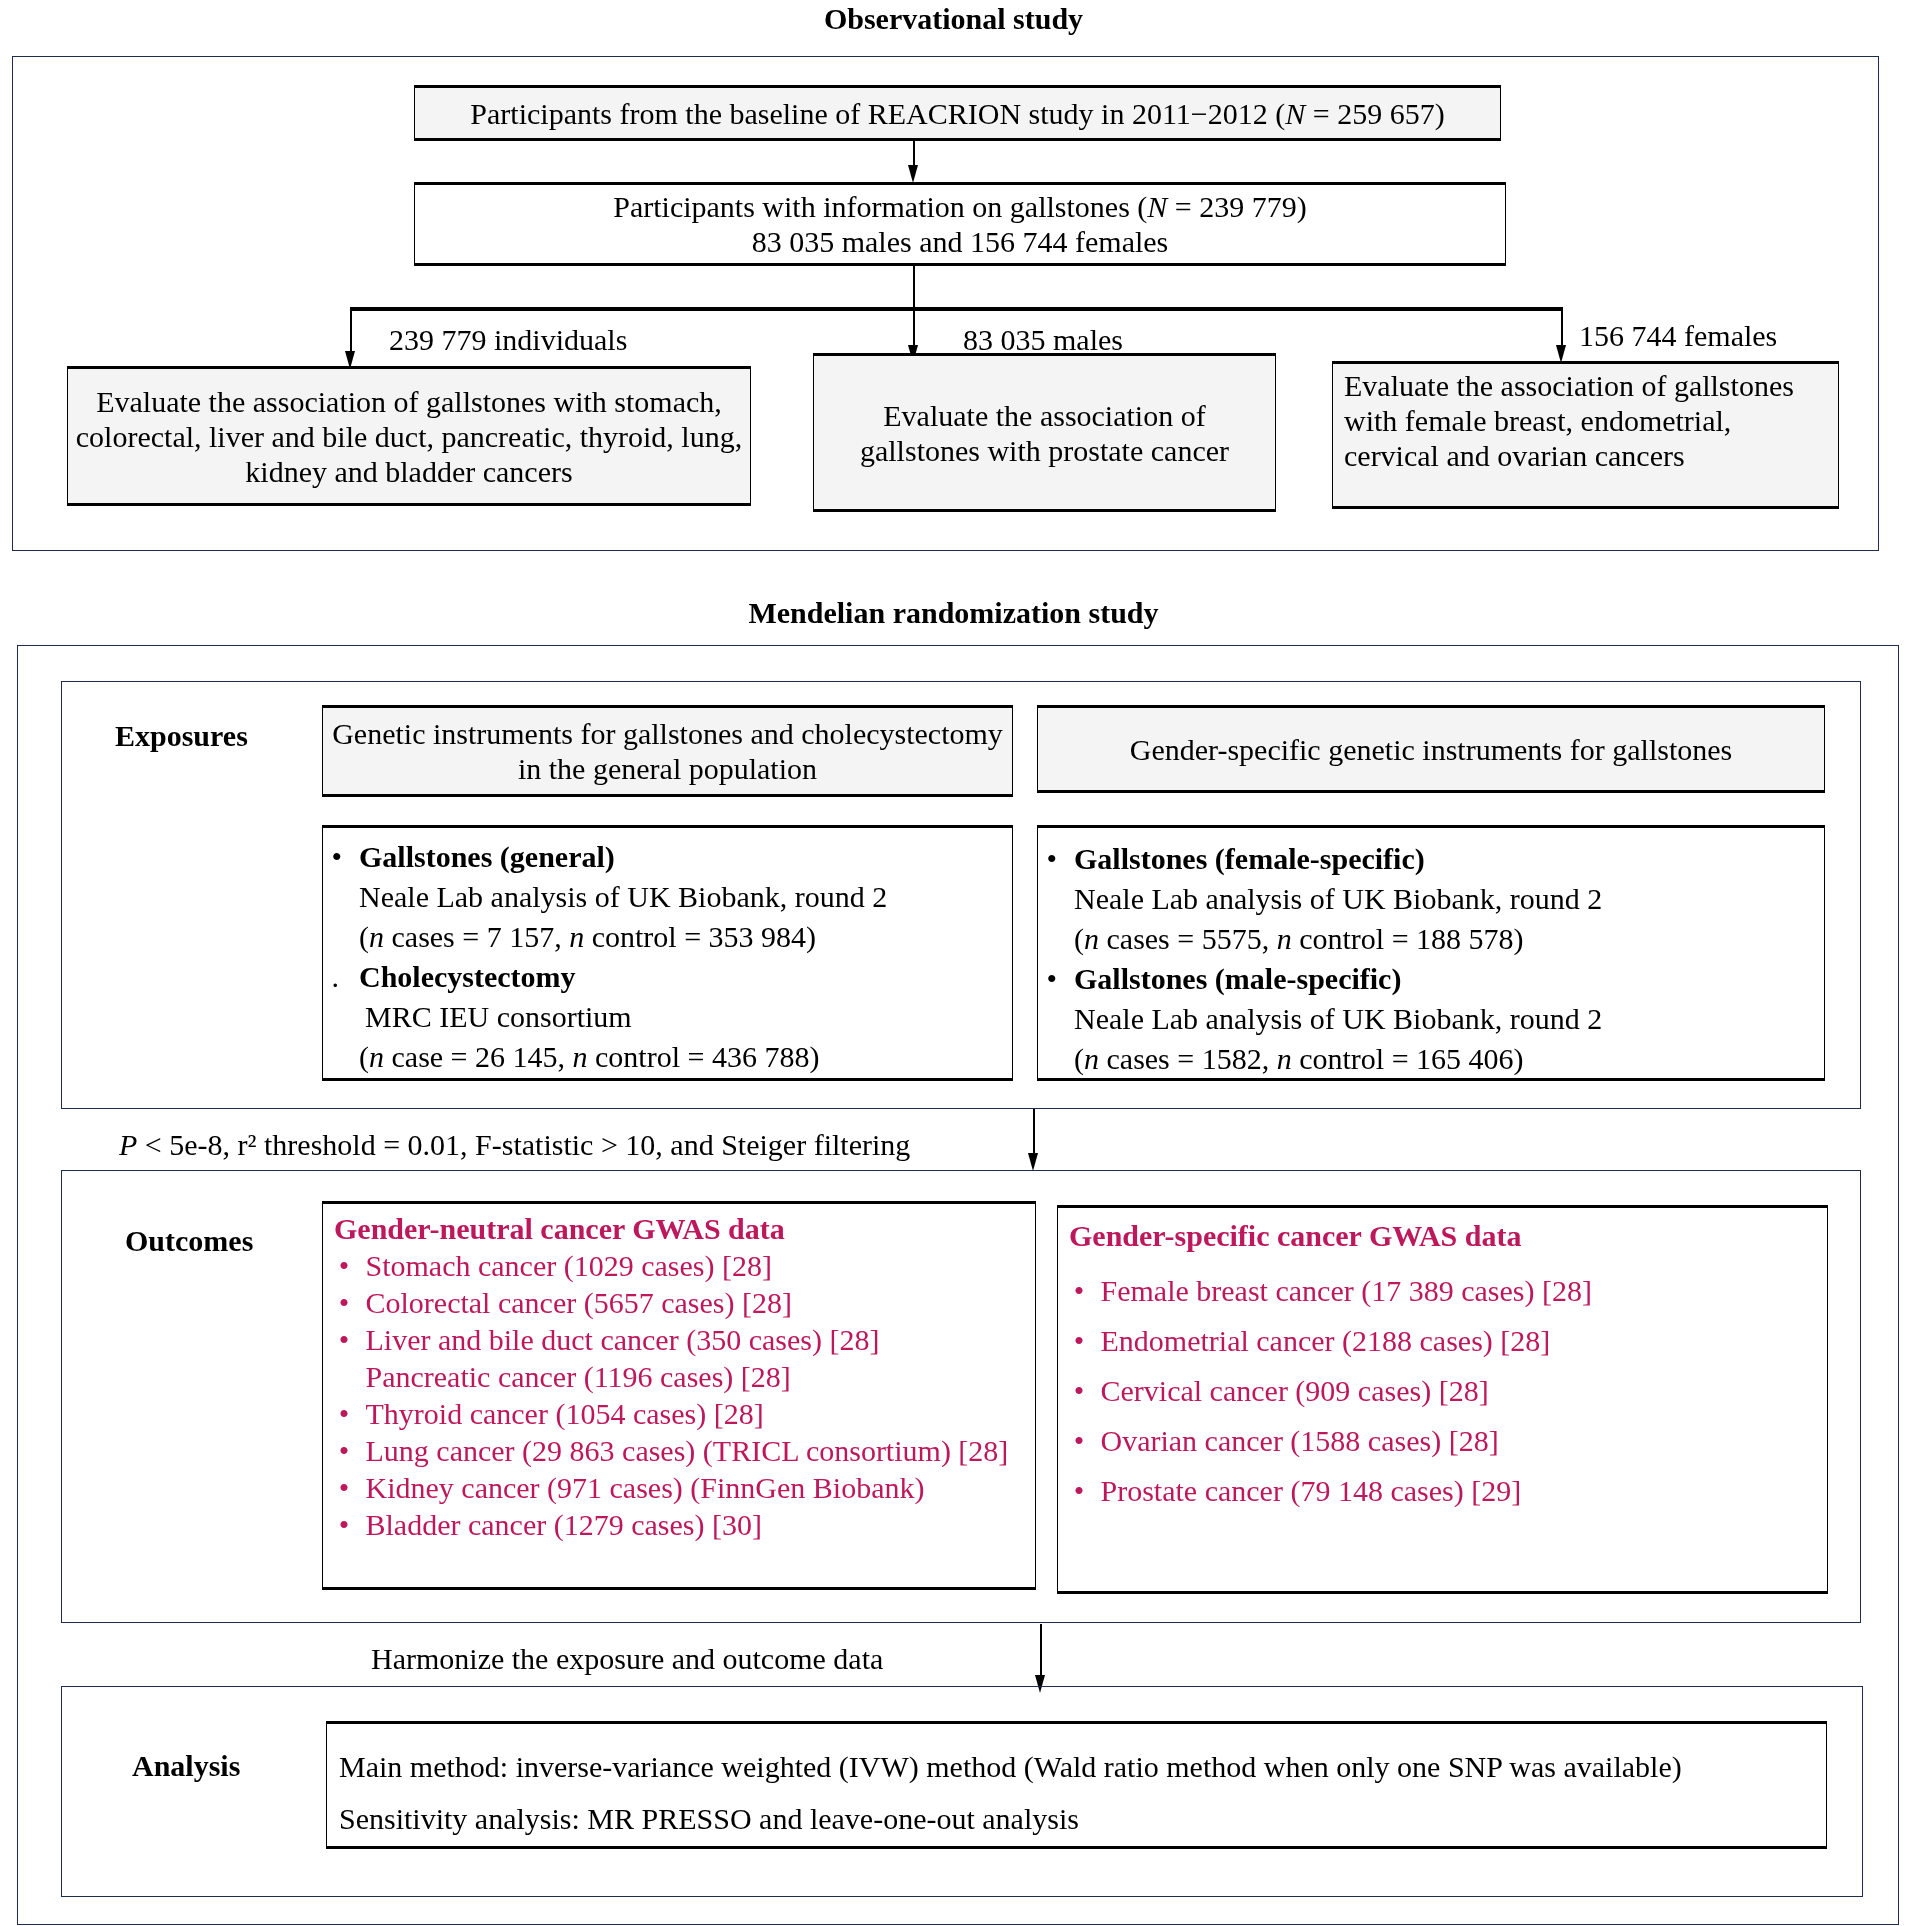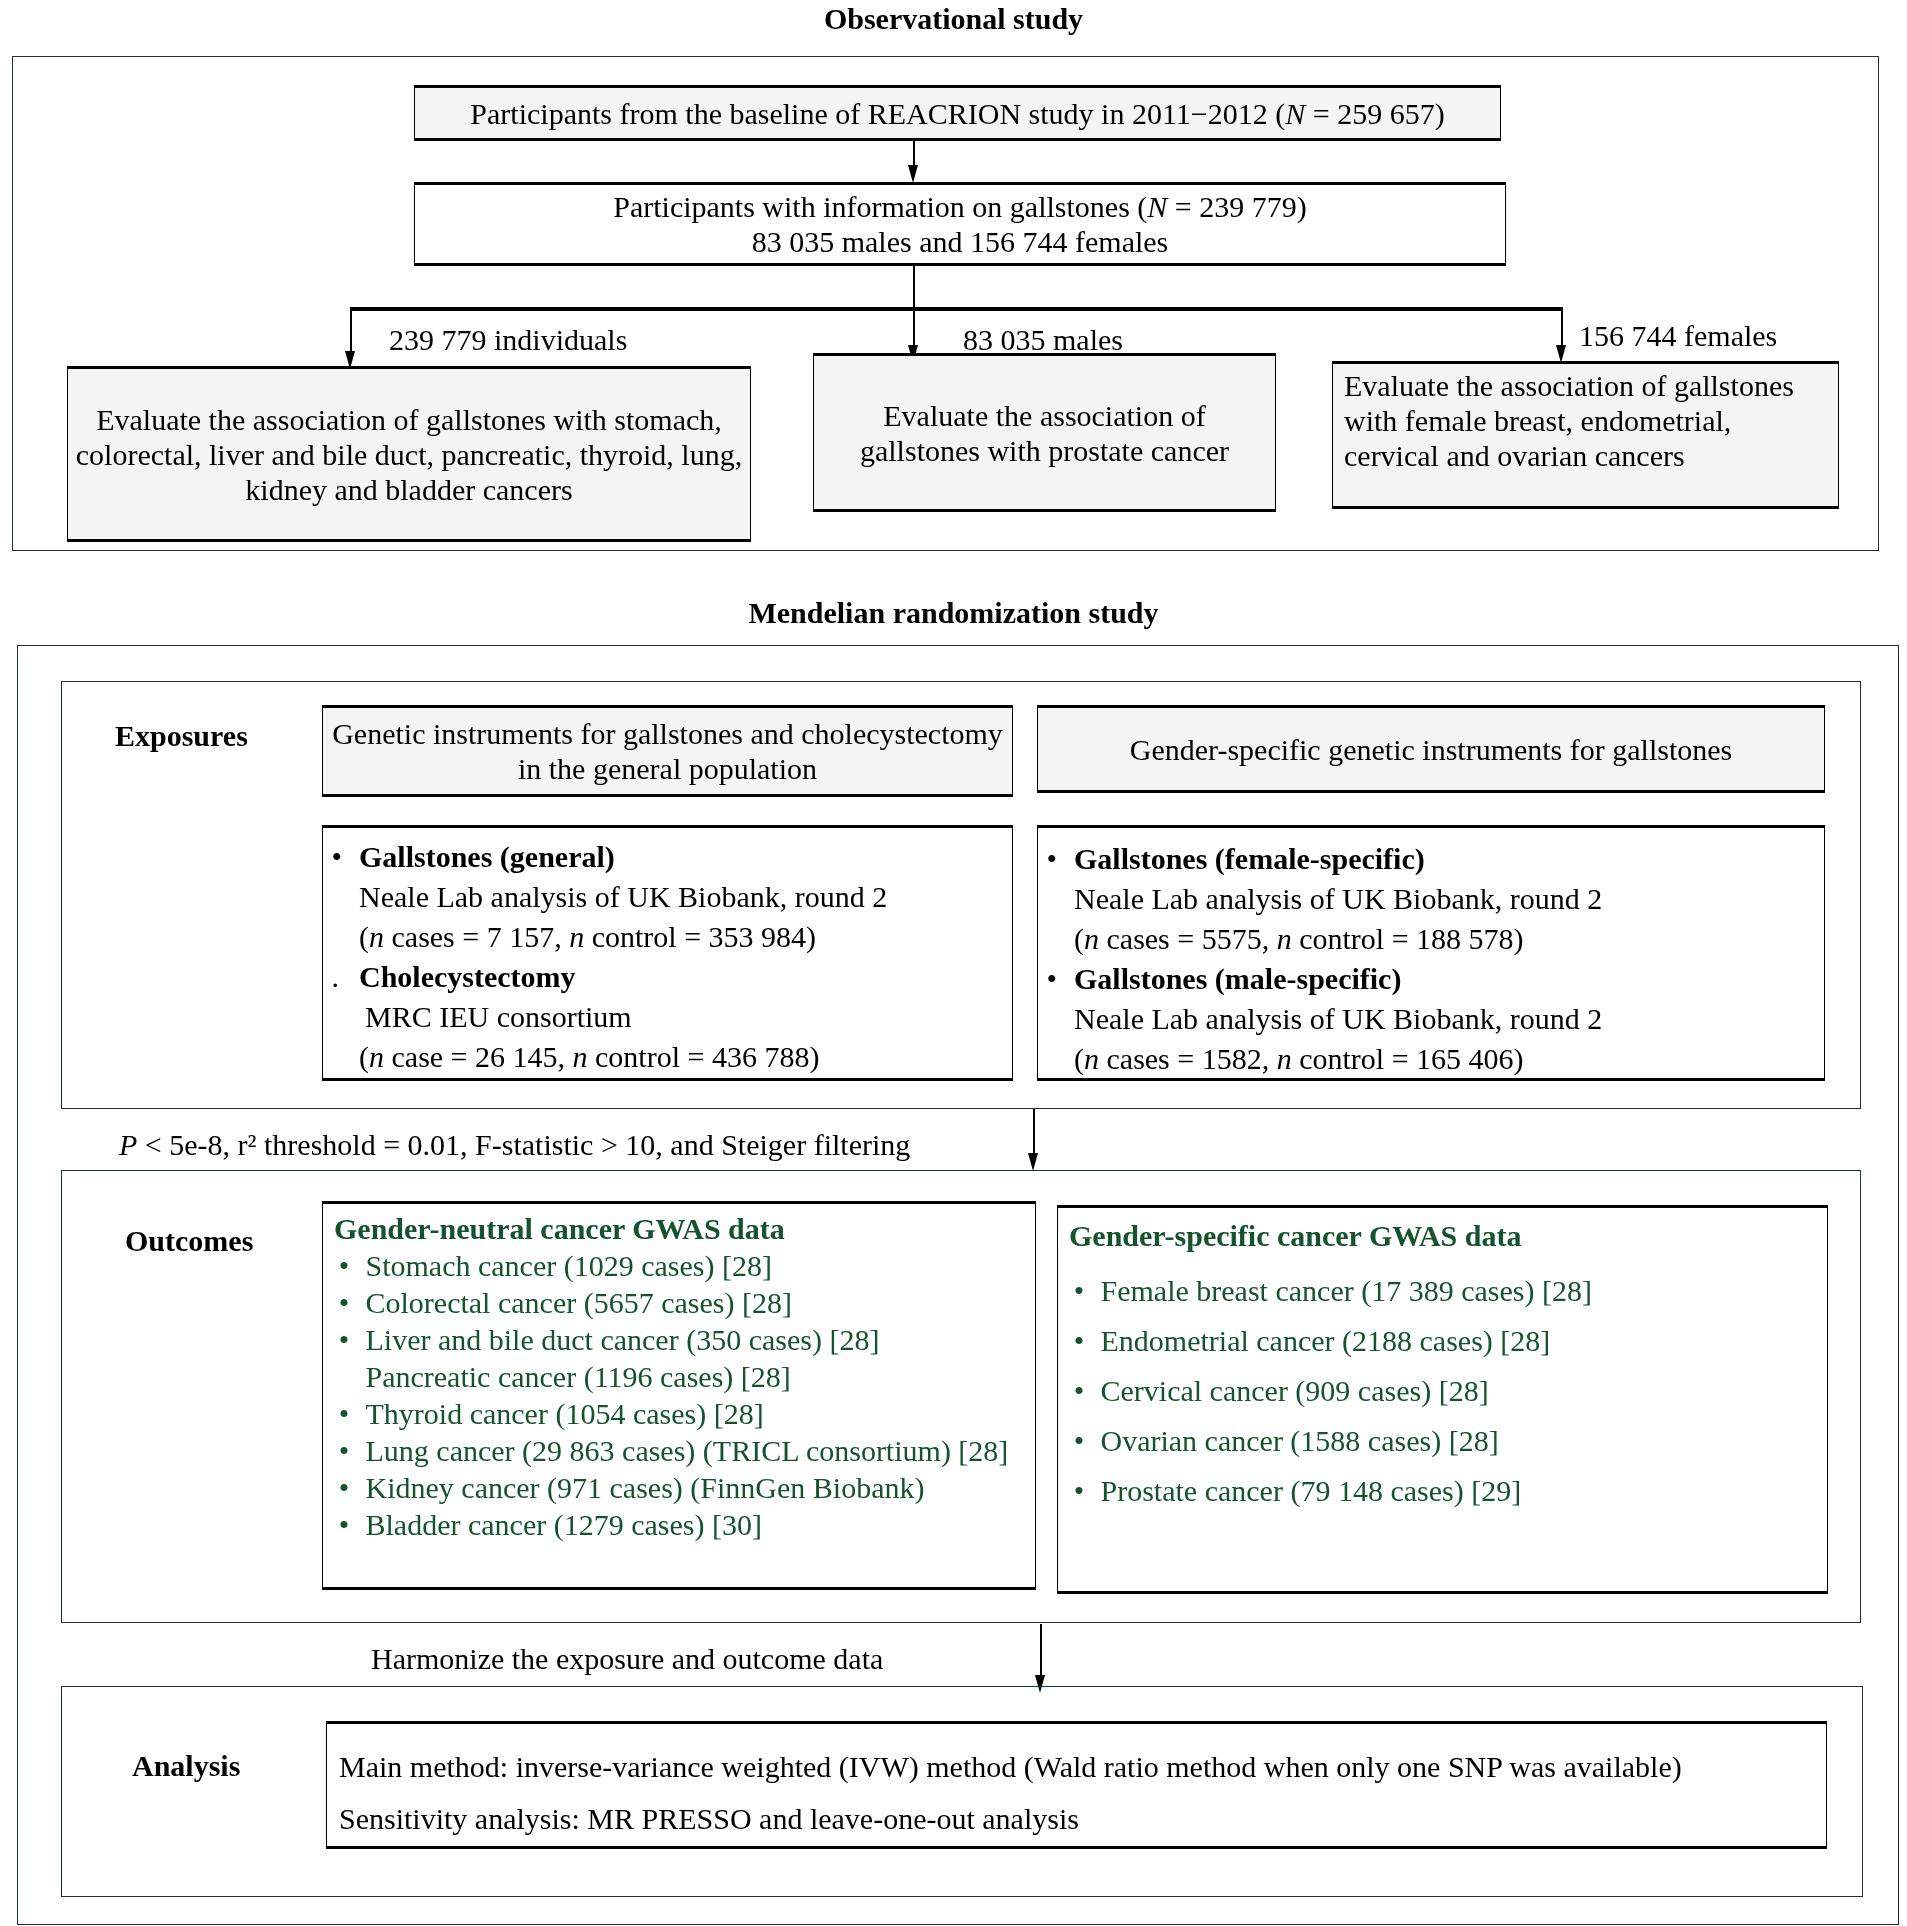--- a/index.html
+++ b/index.html
@@ -13,21 +13,21 @@
   .txt { font-size: 30px; line-height: 35px; }
   .center { display: flex; align-items: center; justify-content: center; text-align: center; }
   .vline { background: #000; width: 1.8px; }
   .hline { background: #000; height: 3.6px; }
   .arrow { width: 0; height: 0; border-left: 5.4px solid transparent; border-right: 5.4px solid transparent; border-top: 18px solid #000; }
   .label { font-size: 30px; line-height: 35px; white-space: nowrap; }
   .side { font-weight: bold; font-size: 30px; white-space: nowrap; }
   ul { margin: 0; padding: 0; list-style: none; }
   .bul { position: relative; padding-left: 36px; }
   .bul .dot { position: absolute; left: 8.5px; top: 0; }
-  .gray-text { color: #14532d; }
+  .gray-text { color: #be185d; }
   i { font-style: italic; }
 </style>
 </head>
 <body>
 
 <div class="abs title" style="top:1.2px;">Observational study</div>
 <div class="abs frame" style="left:12px; top:56px; width:1867px; height:495px;"></div>
 
 <div class="abs box gray txt center" style="left:414px; top:85px; width:1087px; height:56px; white-space:nowrap;align-items:center;">
   <span><span>Participants from the baseline of REACRION study in 2011−2012 (</span><i>N</i><span> = 259 657)</span></span>
@@ -48,21 +48,21 @@
 <div class="abs vline" style="left:350px; top:309px; height:44px;"></div>
 <div class="abs arrow" style="left:345px; top:351px;"></div>
 <div class="abs arrow" style="left:908px; top:345px;"></div>
 <div class="abs vline" style="left:1561px; top:309px; height:38px;"></div>
 <div class="abs arrow" style="left:1556px; top:345px;"></div>
 
 <div class="abs label" style="left:389px; top:322px;">239 779 individuals</div>
 <div class="abs label" style="left:963px; top:322px;">83 035 males</div>
 <div class="abs label" style="left:1579px; top:318px;">156 744 females</div>
 
-<div class="abs box gray txt center" style="left:67px; top:366px; width:684px; height:176px; padding:0 3.6px;">
+<div class="abs box gray txt center" style="left:67px; top:366px; width:684px; height:140px; padding:0 3.6px;">
   <div>Evaluate the association of gallstones with stomach, colorectal, liver and bile duct, pancreatic, thyroid, lung, kidney and bladder cancers</div>
 </div>
 <div class="abs box gray txt center" style="left:813px; top:353px; width:463px; height:159px; padding:0 18px;">
   <div>Evaluate the association of gallstones with prostate cancer</div>
 </div>
 <div class="abs box gray txt" style="left:1332px; top:361px; width:507px; height:148px; padding:3.6px 11px 0 11px; line-height:35px;">
   <div>Evaluate the association of gallstones with female breast, endometrial, cervical and ovarian cancers</div>
 </div>
 
 <div class="abs title" style="top:595px;">Mendelian randomization study</div>

